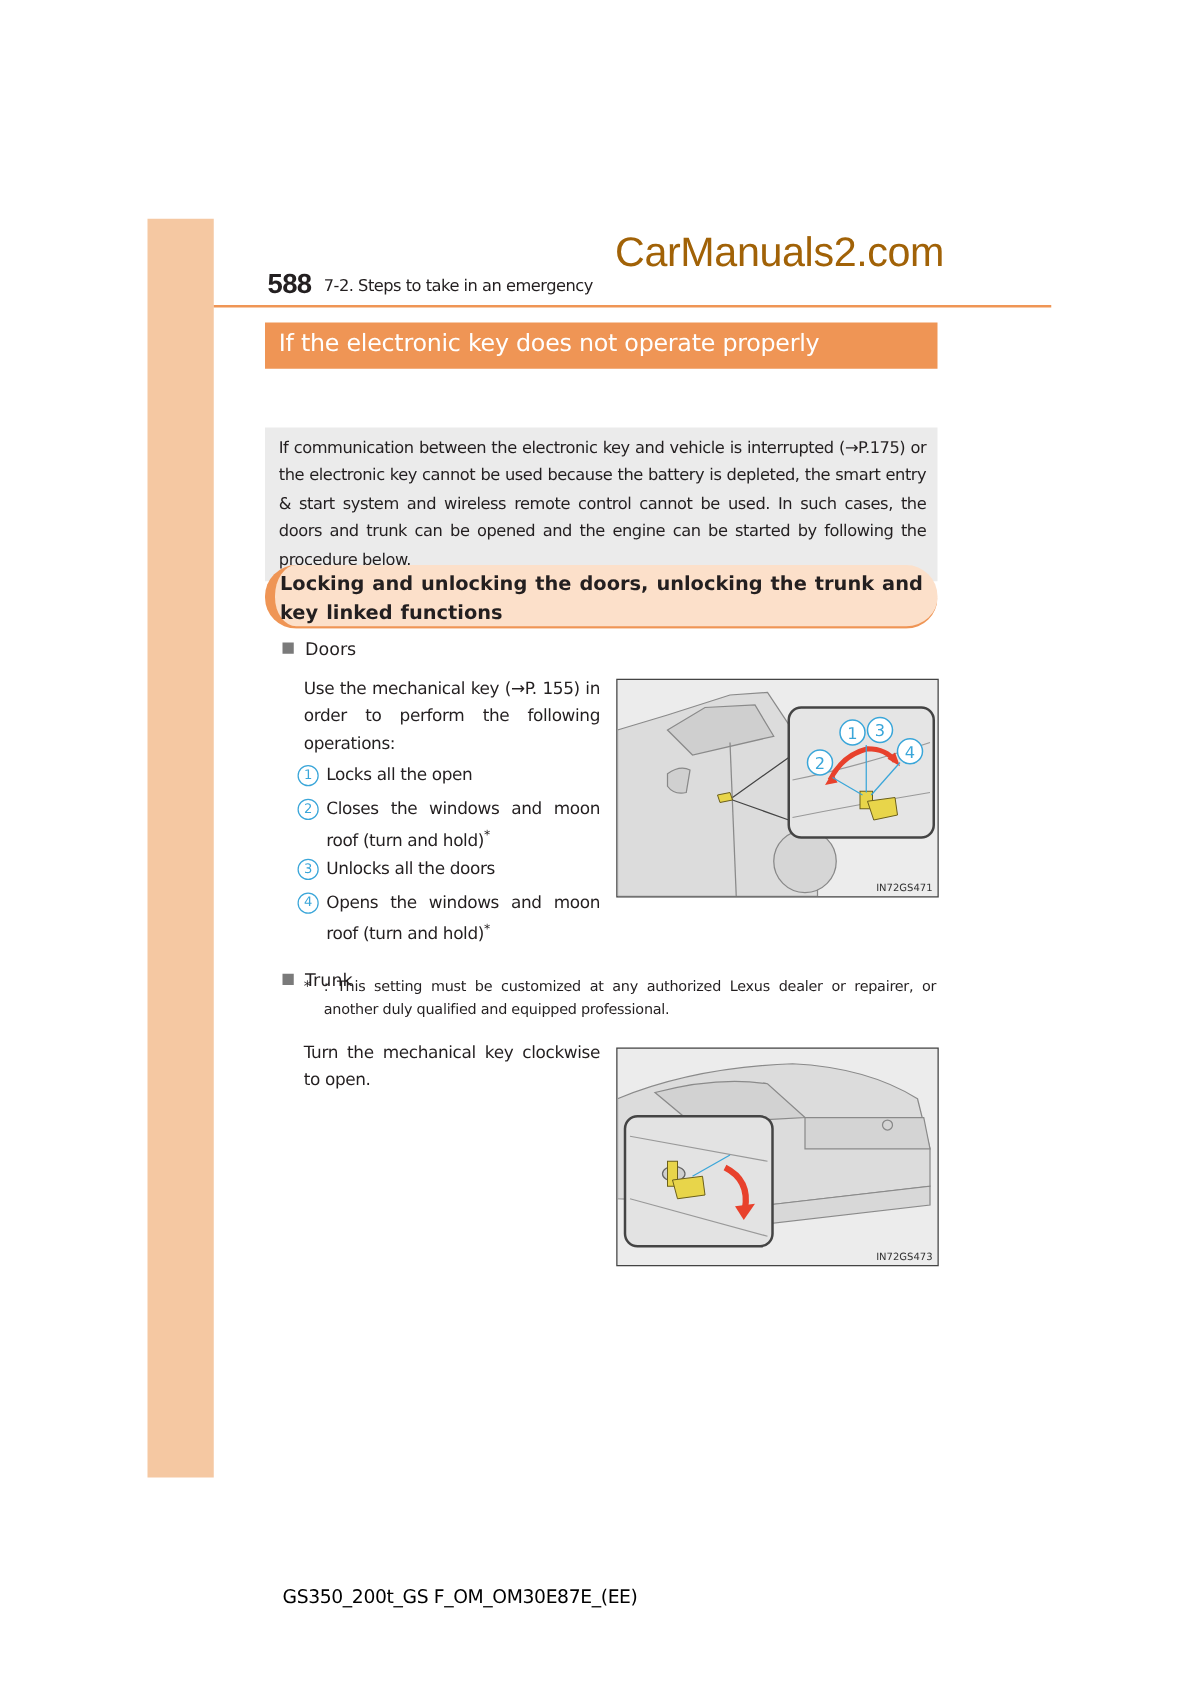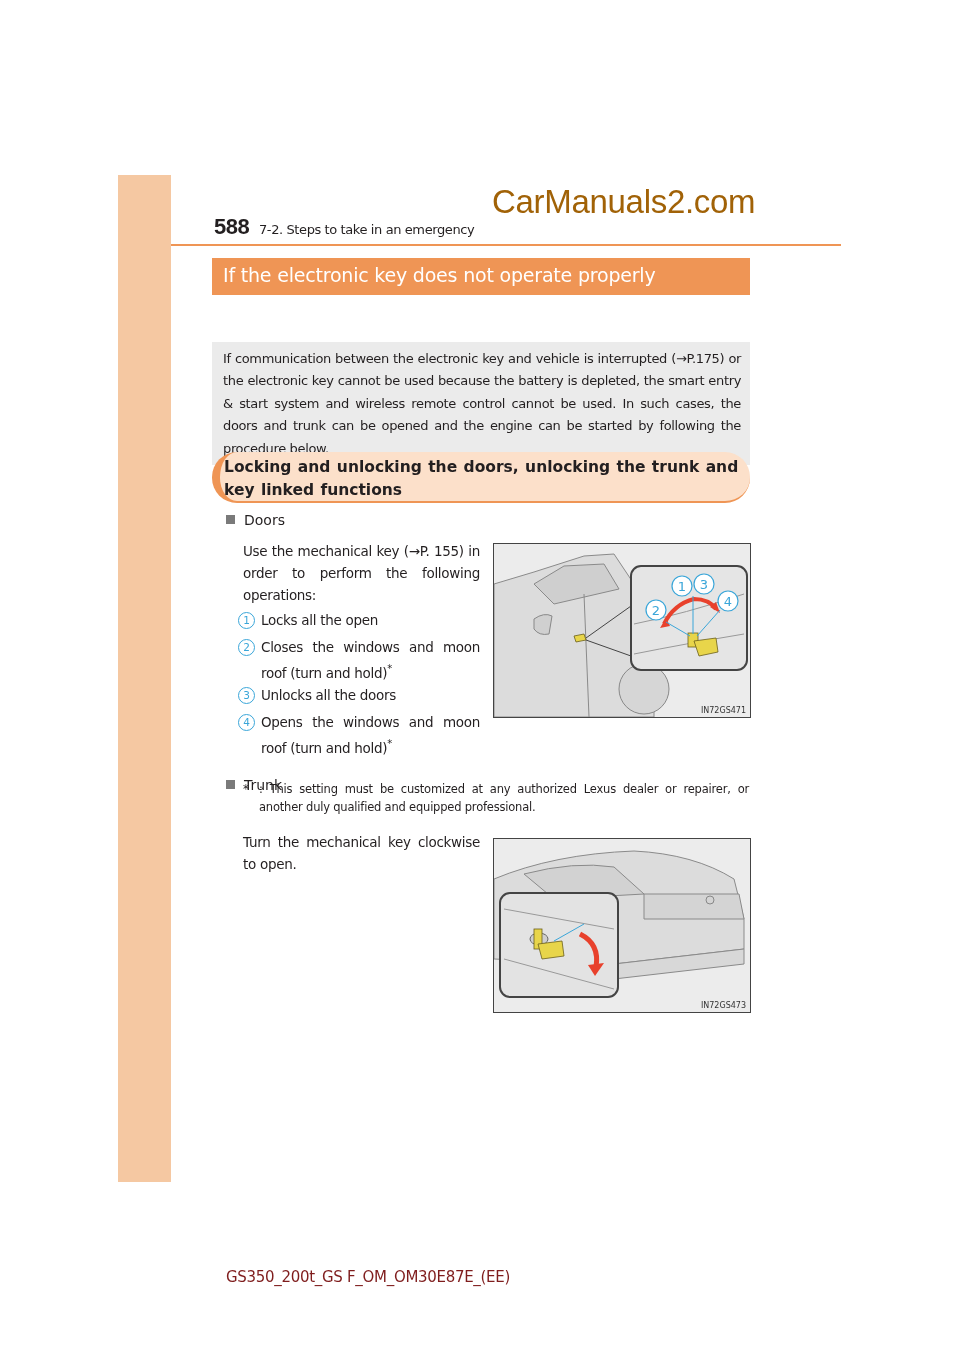--- a/index.html
+++ b/index.html
@@ -22,21 +22,21 @@
   .justify { text-align:justify; text-align-last:left; }
   .list-item { position:absolute; left:238px; width:242px; font-size:13.5px; line-height:22px; letter-spacing:-0.3px; }
   .list-item .num { position:absolute; left:0; top:3px; width:15px; height:15px; border:1px solid #3aa6d9; border-radius:50%; color:#3aa6d9; font-size:10.5px; line-height:15px; text-align:center; box-sizing:content-box; }
   .list-item .txt { display:block; margin-left:23px; text-align:justify; text-align-last:left; }
   sup { font-size:10px; }
   .footnote { position:absolute; left:243px; top:780px; width:506px; font-size:11.5px; line-height:18px; letter-spacing:-0.2px; text-align:justify; }
   .footnote .mark { position:absolute; left:0; top:0; }
   .footnote .ftxt { display:block; margin-left:16px; }
   .figure { position:absolute; border:1px solid #444; background:#ececec; overflow:hidden; }
   .fig-code { position:absolute; right:4px; bottom:2px; font-size:8px; color:#333; }
-  .footer-id { position:absolute; left:226px; top:1268px; font-size:15px; letter-spacing:-0.3px; color:#7f1d1d; }
+  .footer-id { position:absolute; left:226px; top:1268px; font-size:15px; letter-spacing:-0.3px; color:#000000; }
   .watermark-bottom { position:absolute; left:650px; top:1370px; font-family:"Liberation Sans", sans-serif; font-size:22px; color:#a0a0a0; }
 </style>
 </head>
 <body>
 
 <div class="sidebar"></div>
 
 <div class="watermark-top">CarManuals2.com</div>
 <div class="page-num">588</div>
 <div class="section-path">7-2. Steps to take in an emergency</div>

